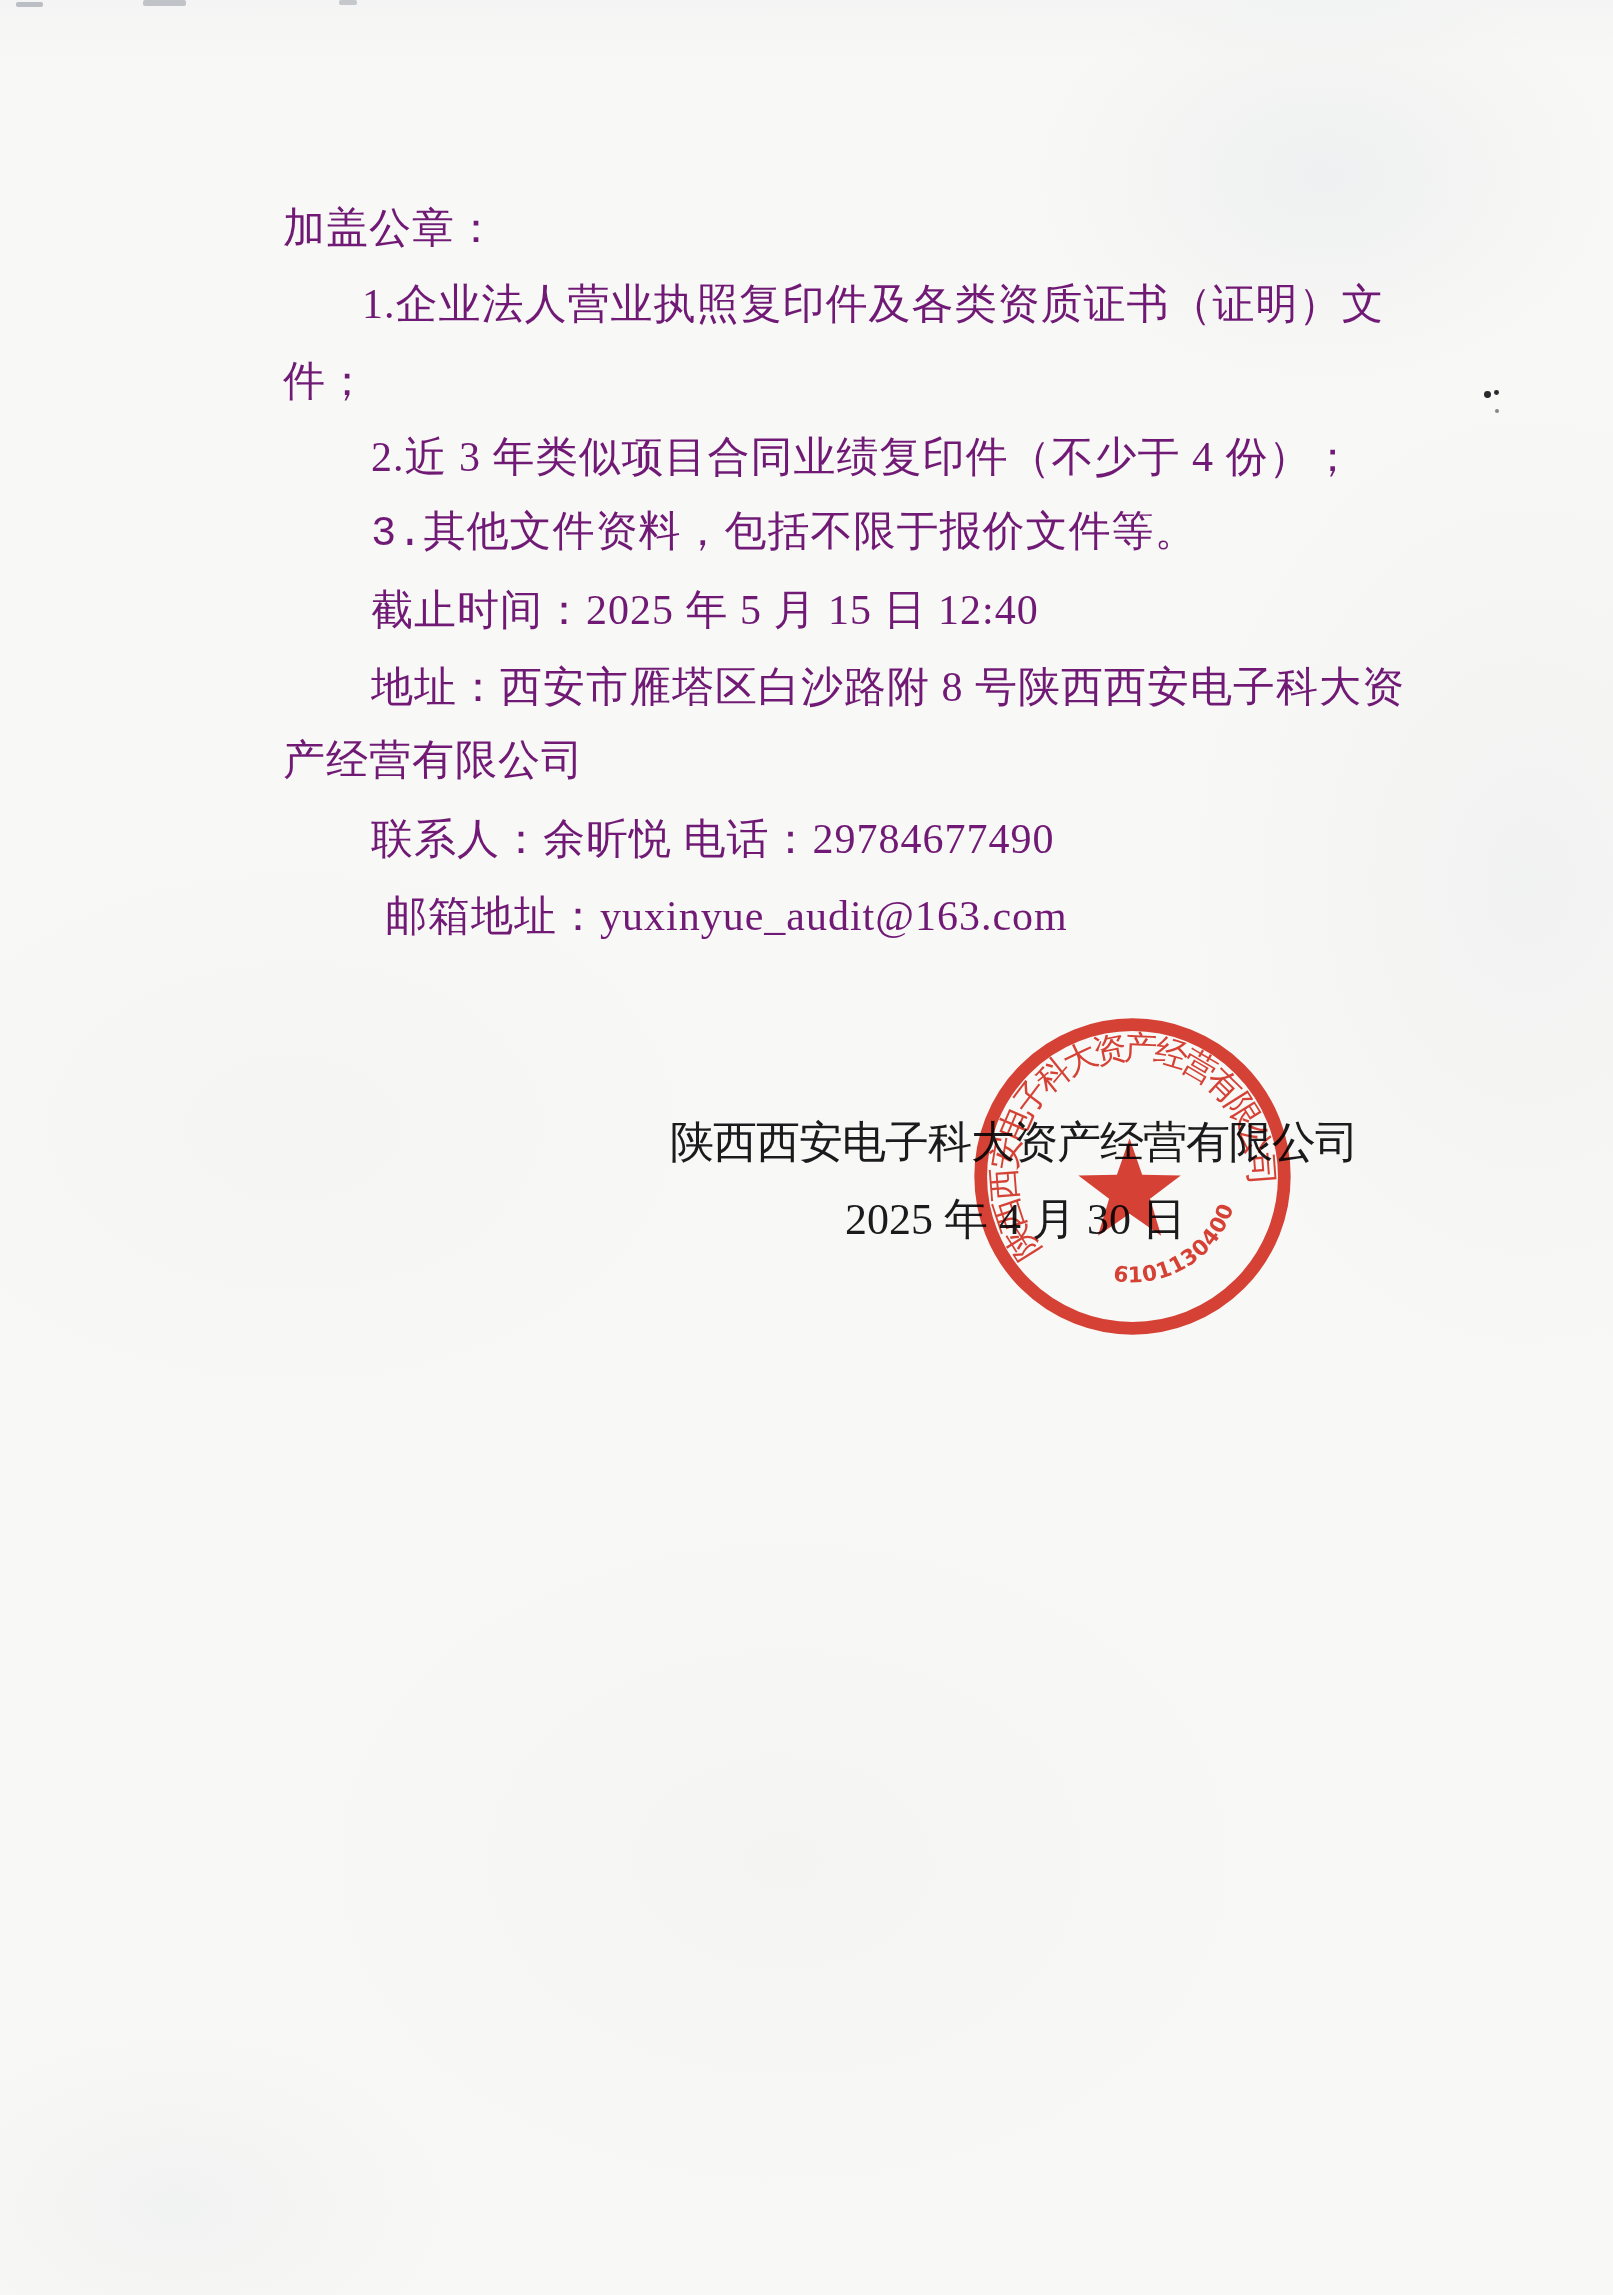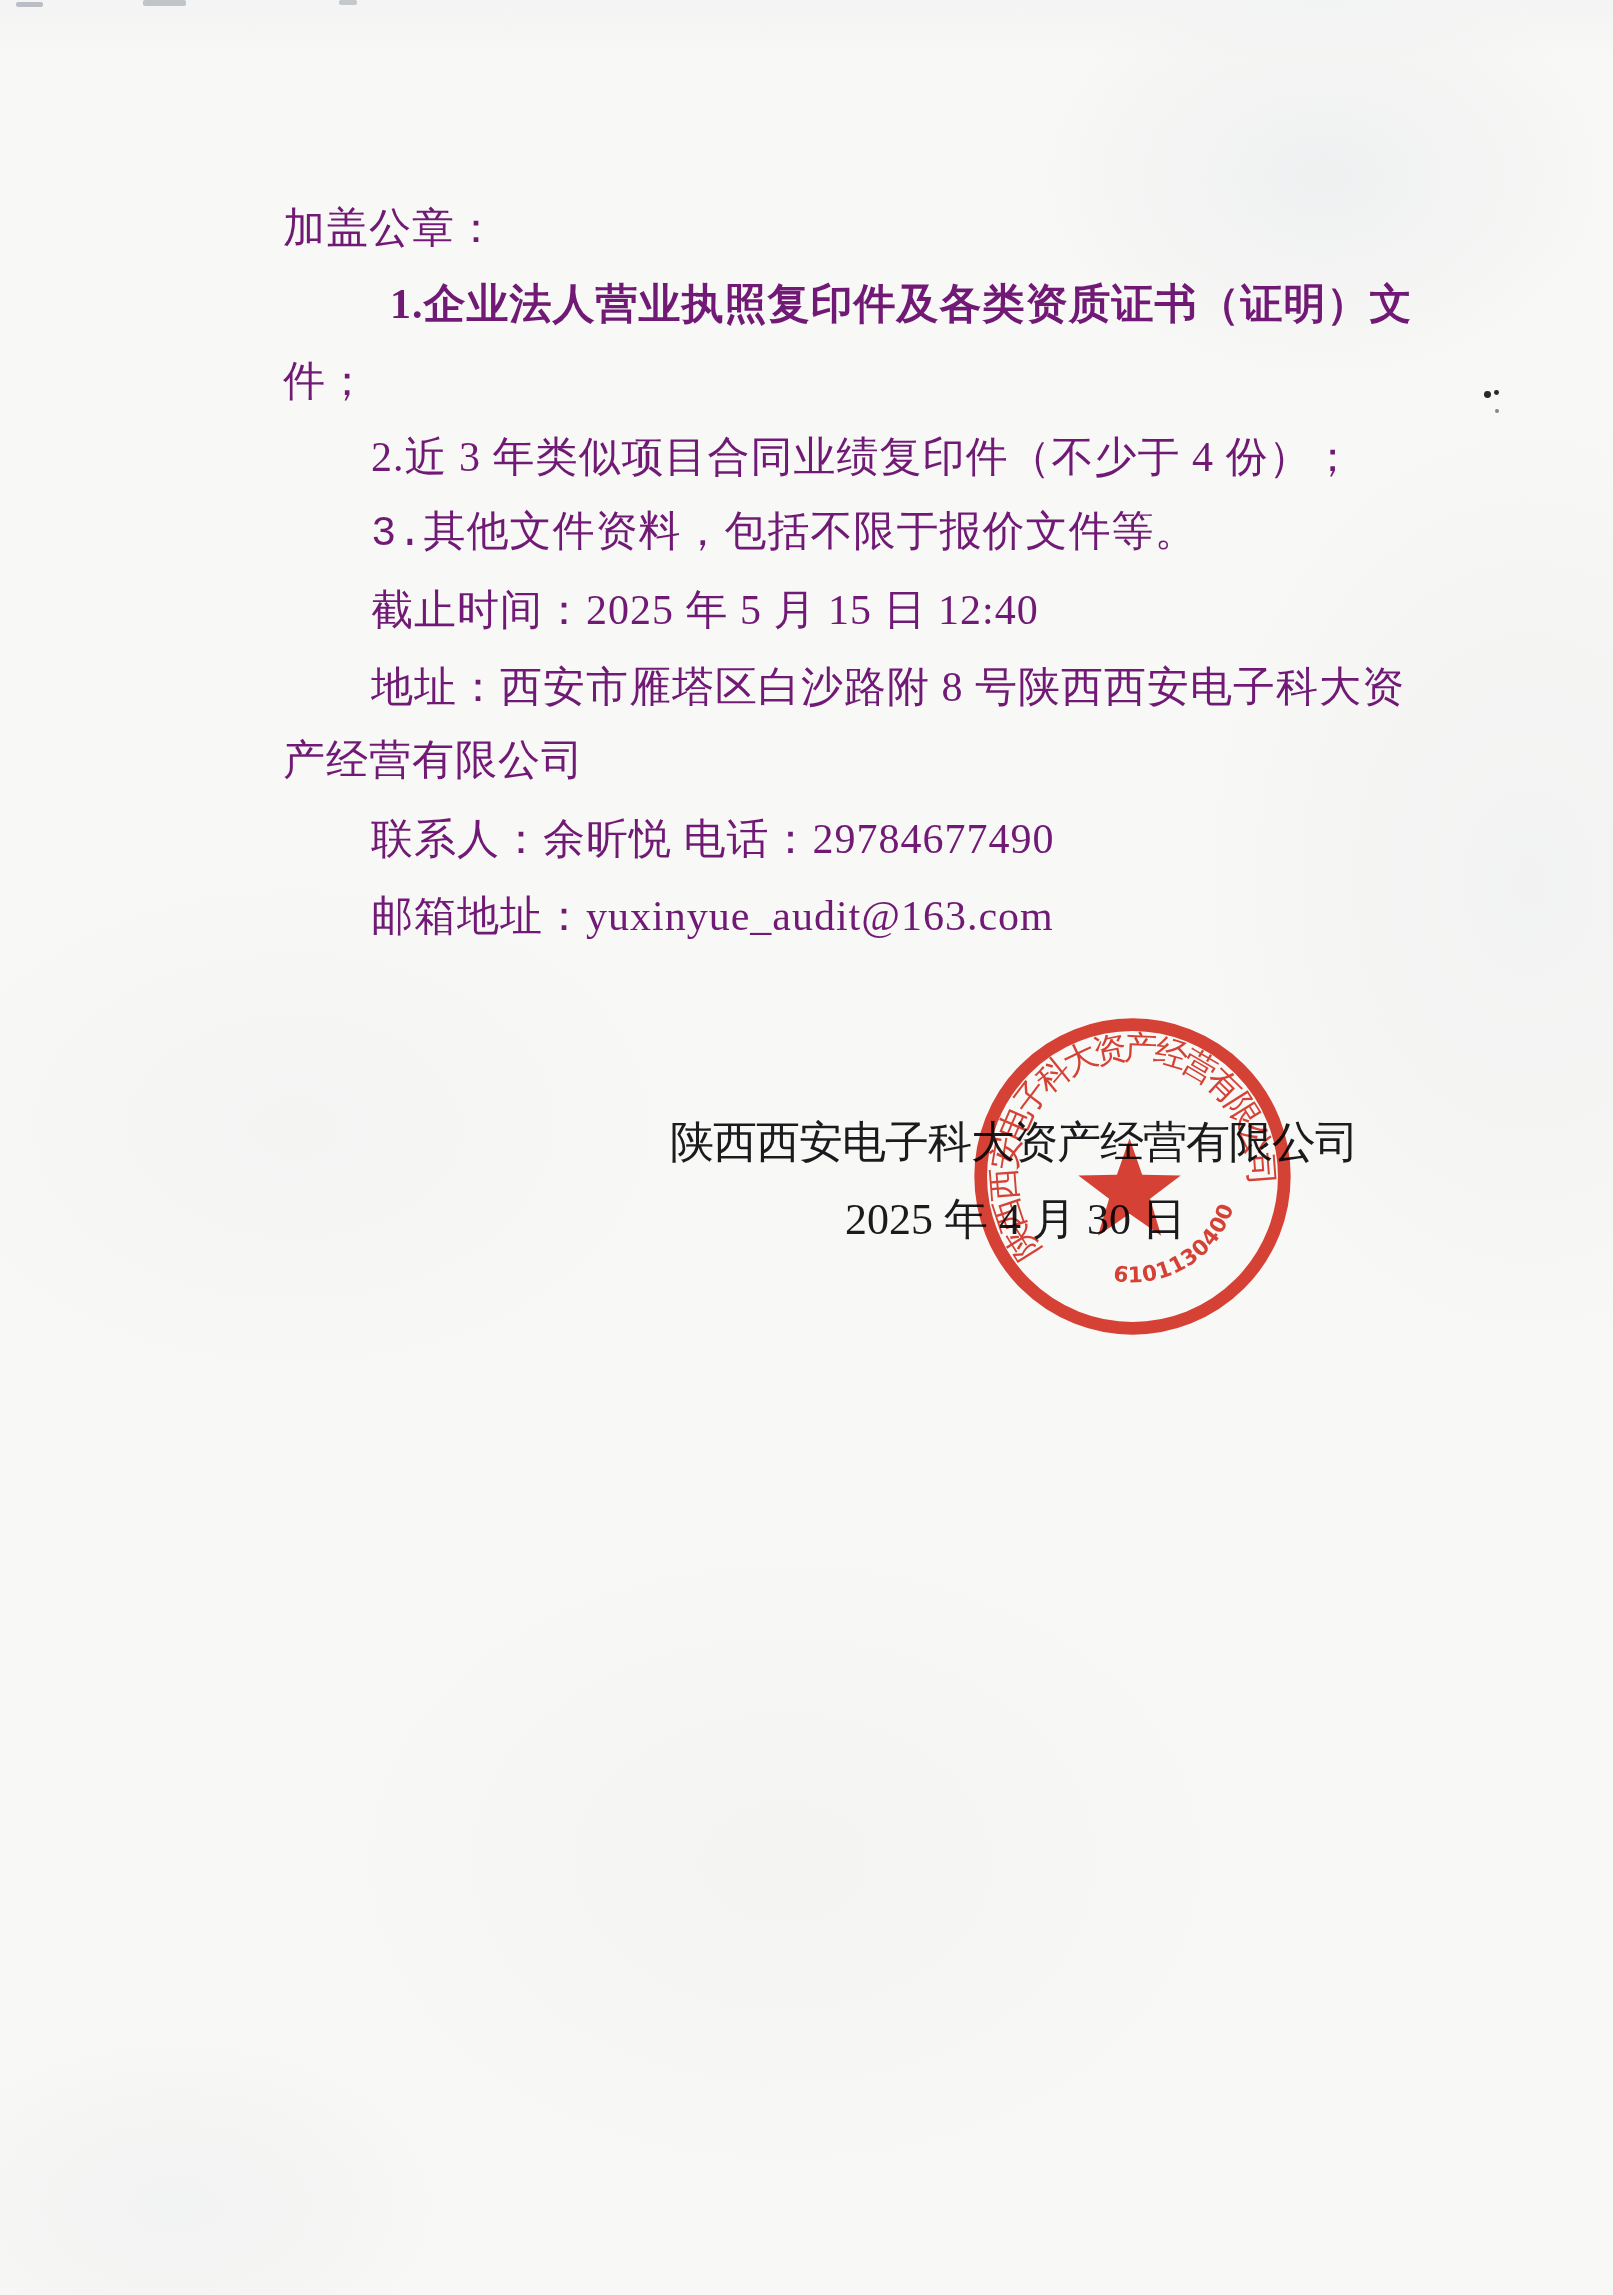--- a/index.html
+++ b/index.html
@@ -45,29 +45,29 @@
 
 <div class="edge-mark" style="left:15.7px;top:2px;width:27.4px;height:4.9px;opacity:.55;"></div>
 <div class="edge-mark" style="left:143px;top:0px;width:43px;height:5.9px;opacity:.5;"></div>
 <div class="edge-mark" style="left:339px;top:0px;width:17.6px;height:4.9px;opacity:.45;"></div>
 
 <div class="dot-mark" style="left:1484px;top:391px;width:6.9px;height:6.9px;"></div>
 <div class="dot-mark" style="left:1494px;top:390px;width:4.9px;height:4.9px;"></div>
 <div class="dot-mark" style="left:1495px;top:409px;width:3.9px;height:3.9px;opacity:.55;"></div>
 
 <div class="doc-line" style="left:235px;top:204px;">加盖公章：</div>
-<div class="doc-line" style="left:342px;top:280px;font-weight:bold;">1.企业法人营业执照复印件及各类资质证书（证明）文</div>
+<div class="doc-line" style="left:314px;top:280px;">1.企业法人营业执照复印件及各类资质证书（证明）文</div>
 <div class="doc-line" style="left:235px;top:357px;">件；</div>
 <div class="doc-line" style="left:323px;top:433px;">2.近 3 年类似项目合同业绩复印件（不少于 4 份）；</div>
 <div class="doc-line" style="left:323px;top:510px;font-family:Liberation Mono, monospace;">3.其他文件资料，包括不限于报价文件等。</div>
 <div class="doc-line" style="left:323px;top:586px;">截止时间：2025 年 5 月 15 日  12:40</div>
 <div class="doc-line" style="left:323px;top:663px;text-align:center;">地址：西安市雁塔区白沙路附 8 号陕西西安电子科大资</div>
 <div class="doc-line" style="left:235px;top:739px;font-family:Liberation Mono, monospace;">产经营有限公司</div>
 <div class="doc-line" style="left:323px;top:815px;">联系人：余昕悦  电话：29784677490</div>
-<div class="doc-line" style="left:323px;top:892px;">邮箱地址：yuxinyue_audit@163.com</div>
+<div class="doc-line" style="left:337px;top:892px;">邮箱地址：yuxinyue_audit@163.com</div>
 
 <div class="sig-line" style="left:670px;top:1117px;letter-spacing:-1px;">陕西西安电子科大资产经营有限公司</div>
 <div class="sig-line" style="left:845px;top:1194px;">2025 年 4 月 30 日</div>
 
 <svg class="seal" viewBox="0 0 340 340" aria-hidden="true">
   <defs>
     <path id="arcTop" d="M 51.8 190.8 A 120 120 0 1 1 268.3 238.8" fill="none"></path>
     <path id="arcBot" d="M 93.6 246.4 A 108 108 0 0 0 246.4 246.4" fill="none"></path>
   </defs>
   <circle cx="170" cy="170" r="155" fill="none" stroke-width="13" stroke="#d93527"></circle>

